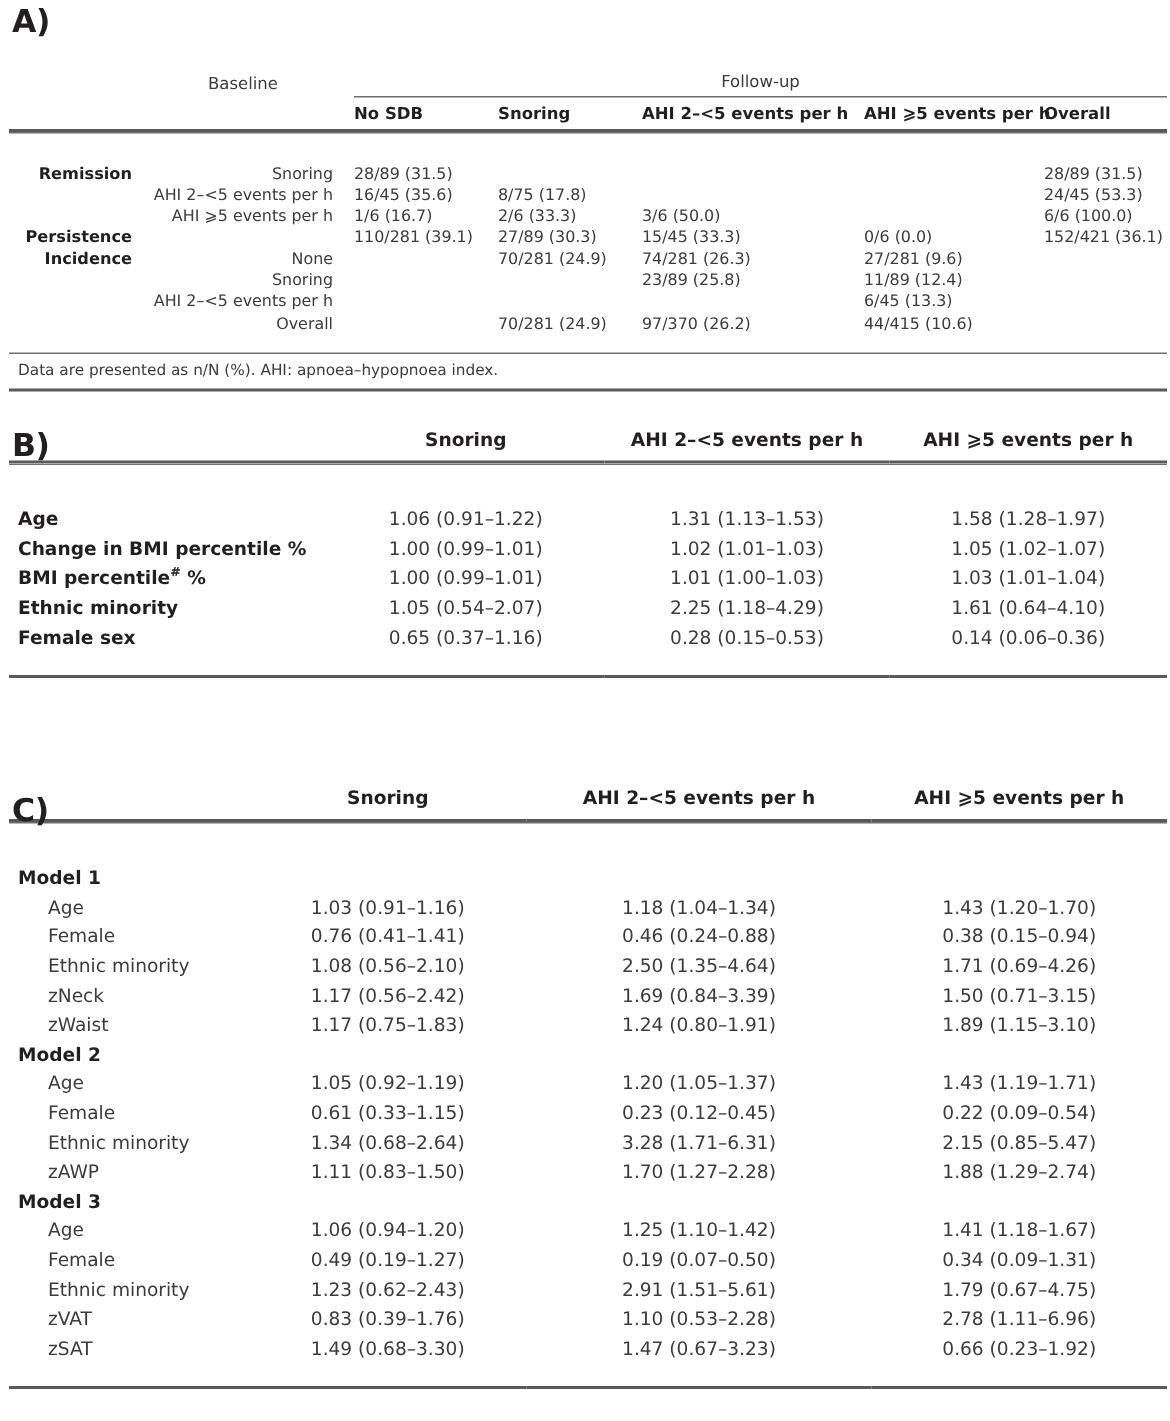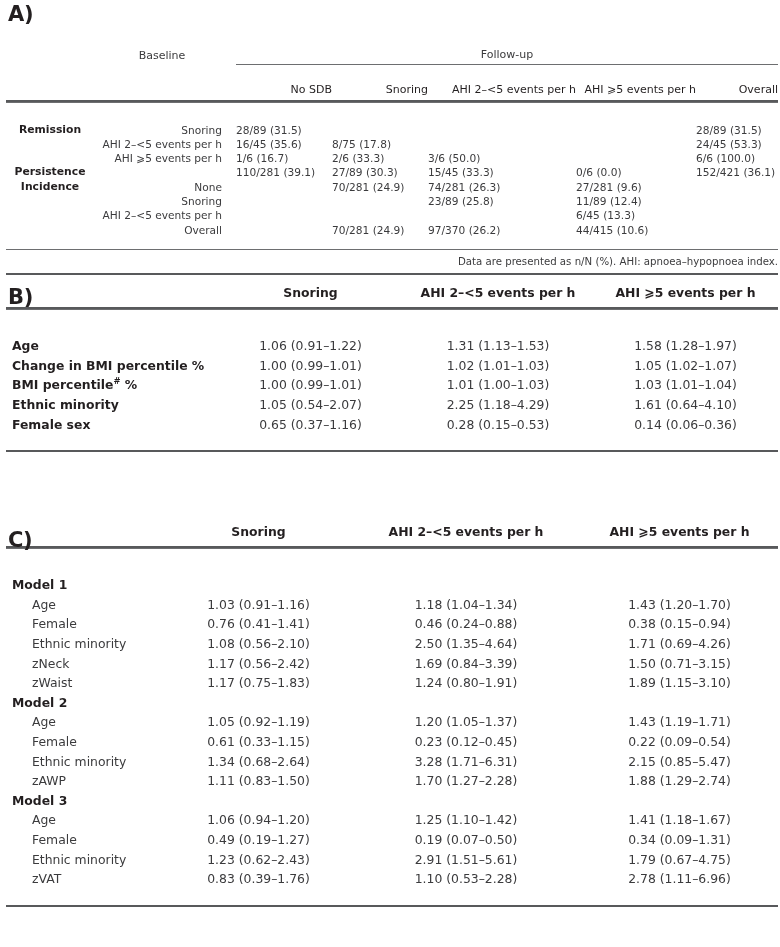--- a/index.html
+++ b/index.html
@@ -50,30 +50,30 @@
 
   
   #tableA { font-size: 10.6px; margin-top: 48px; }
   #tableA .grp-hdr {
     text-align: center;
     font-size: 11px;
     color: #3b3b3d;
     padding-bottom: 3px;
   }
   #tableA .col-hdr {
-    text-align: right;
+    text-align: left;
     font-size: 11px;
-    font-weight: normal;
-    color: #231f20;
-    padding: 17px 0 4px 0;
+    font-weight: bold;
+    color: #231f20;
+    padding: 3px 0 4px 0;
     white-space: nowrap;
   }
   #tableA .spanrule td { height: 1px; padding: 0; }
   #tableA .rowlabel {
-    text-align: center;
+    text-align: right;
     font-weight: bold;
     font-size: 10.8px;
     color: #231f20;
     padding-left: 6px;
     white-space: nowrap;
   }
   #tableA .sublabel {
     text-align: right;
     padding-right: 14px;
     white-space: nowrap;
@@ -84,21 +84,21 @@
     white-space: nowrap;
     padding-right: 7px;
   }
   #tableA tbody tr { height: 14.3px; }
   #tableA .pad-top td { height: 7px; }
   #tableA .pad-bot td { height: 12px; }
   .footnote {
     font-size: 10.2px;
     color: #3b3b3d;
     padding: 5px 0 6px 6px;
-    text-align: right;
+    text-align: left;
   }
 
   
   #tableB { font-size: 12.4px; }
   #tableB .col-hdr {
     text-align: center;
     font-weight: bold;
     font-size: 12.4px;
     color: #231f20;
     padding-bottom: 7px;
@@ -456,20 +456,26 @@
         <td class="val">1.23 (0.62–2.43)</td>
         <td class="val">2.91 (1.51–5.61)</td>
         <td class="val">1.79 (0.67–4.75)</td>
       </tr>
       <tr>
         <td class="varlabel">zVAT</td>
         <td class="val">0.83 (0.39–1.76)</td>
         <td class="val">1.10 (0.53–2.28)</td>
         <td class="val">2.78 (1.11–6.96)</td>
       </tr>
+      <tr>
+        <td class="varlabel">zSAT</td>
+        <td class="val">1.49 (0.68–3.30)</td>
+        <td class="val">1.47 (0.67–3.23)</td>
+        <td class="val">0.66 (0.23–1.92)</td>
+      </tr>
 
       <tr class="pad-bot">
           <td colspan="4"></td>
         </tr>
     </tbody>
     <tfoot>
       <tr>
         <td class="rule-thick" colspan="4" style="height:2px"></td>
       </tr>
     </tfoot>

